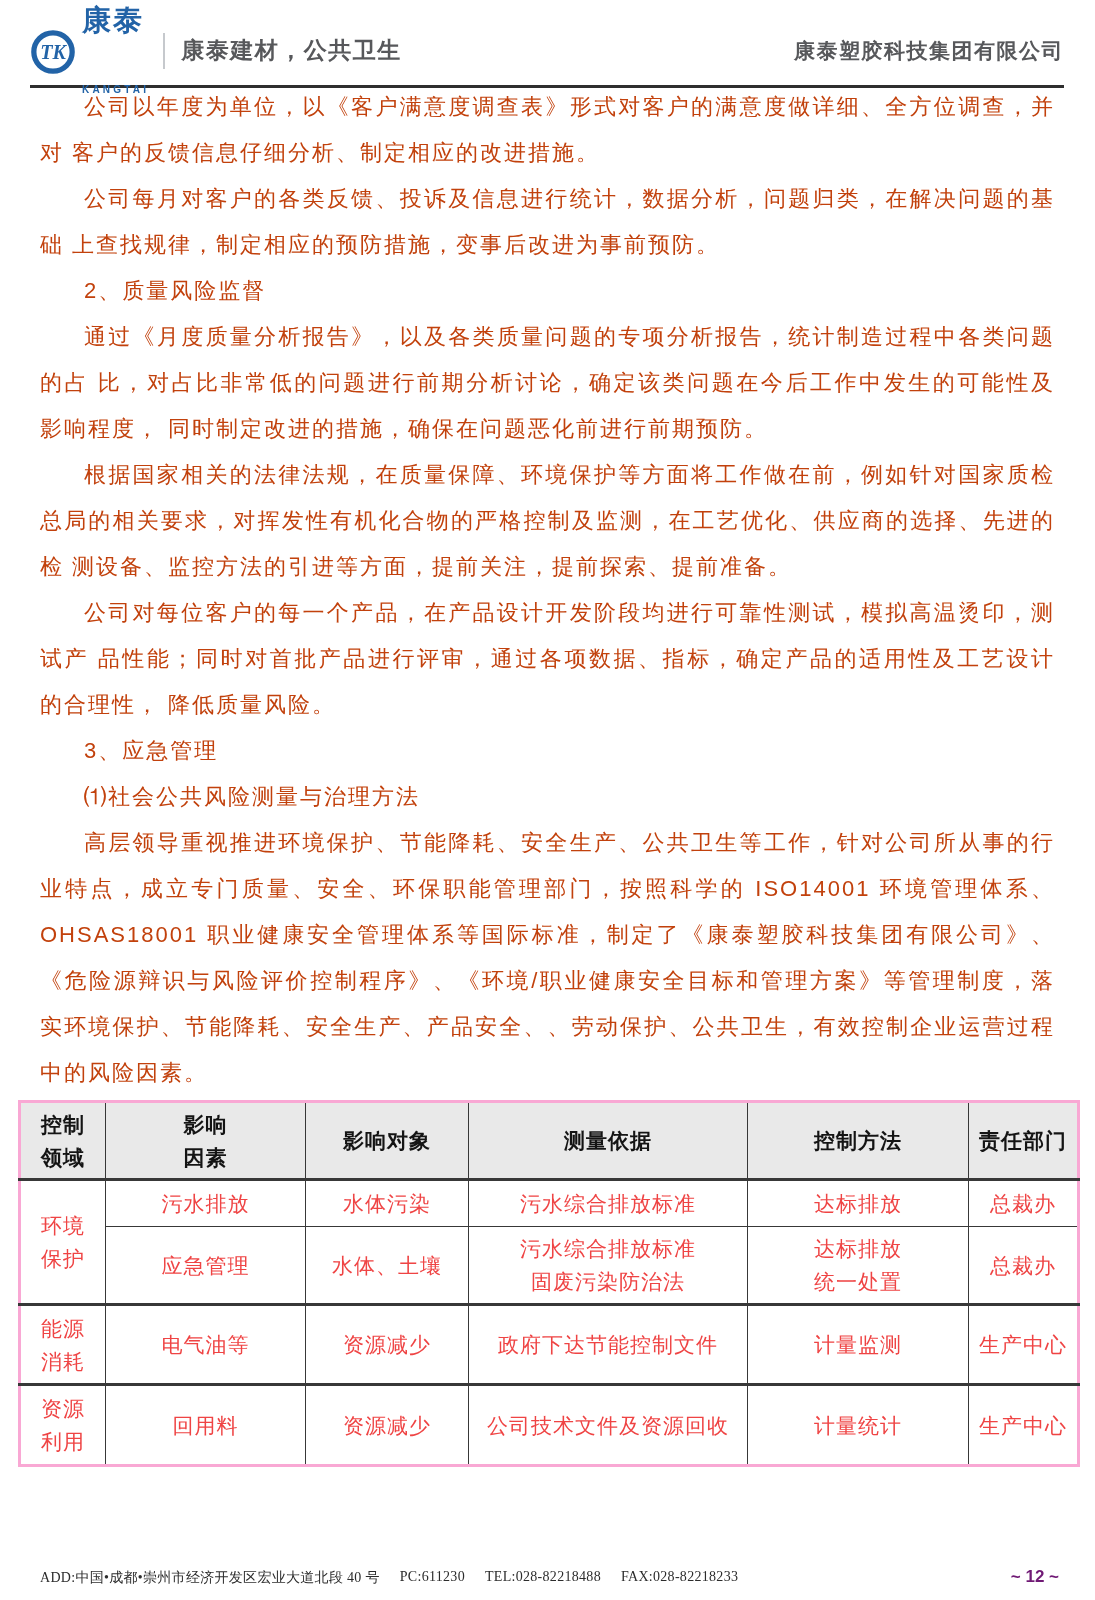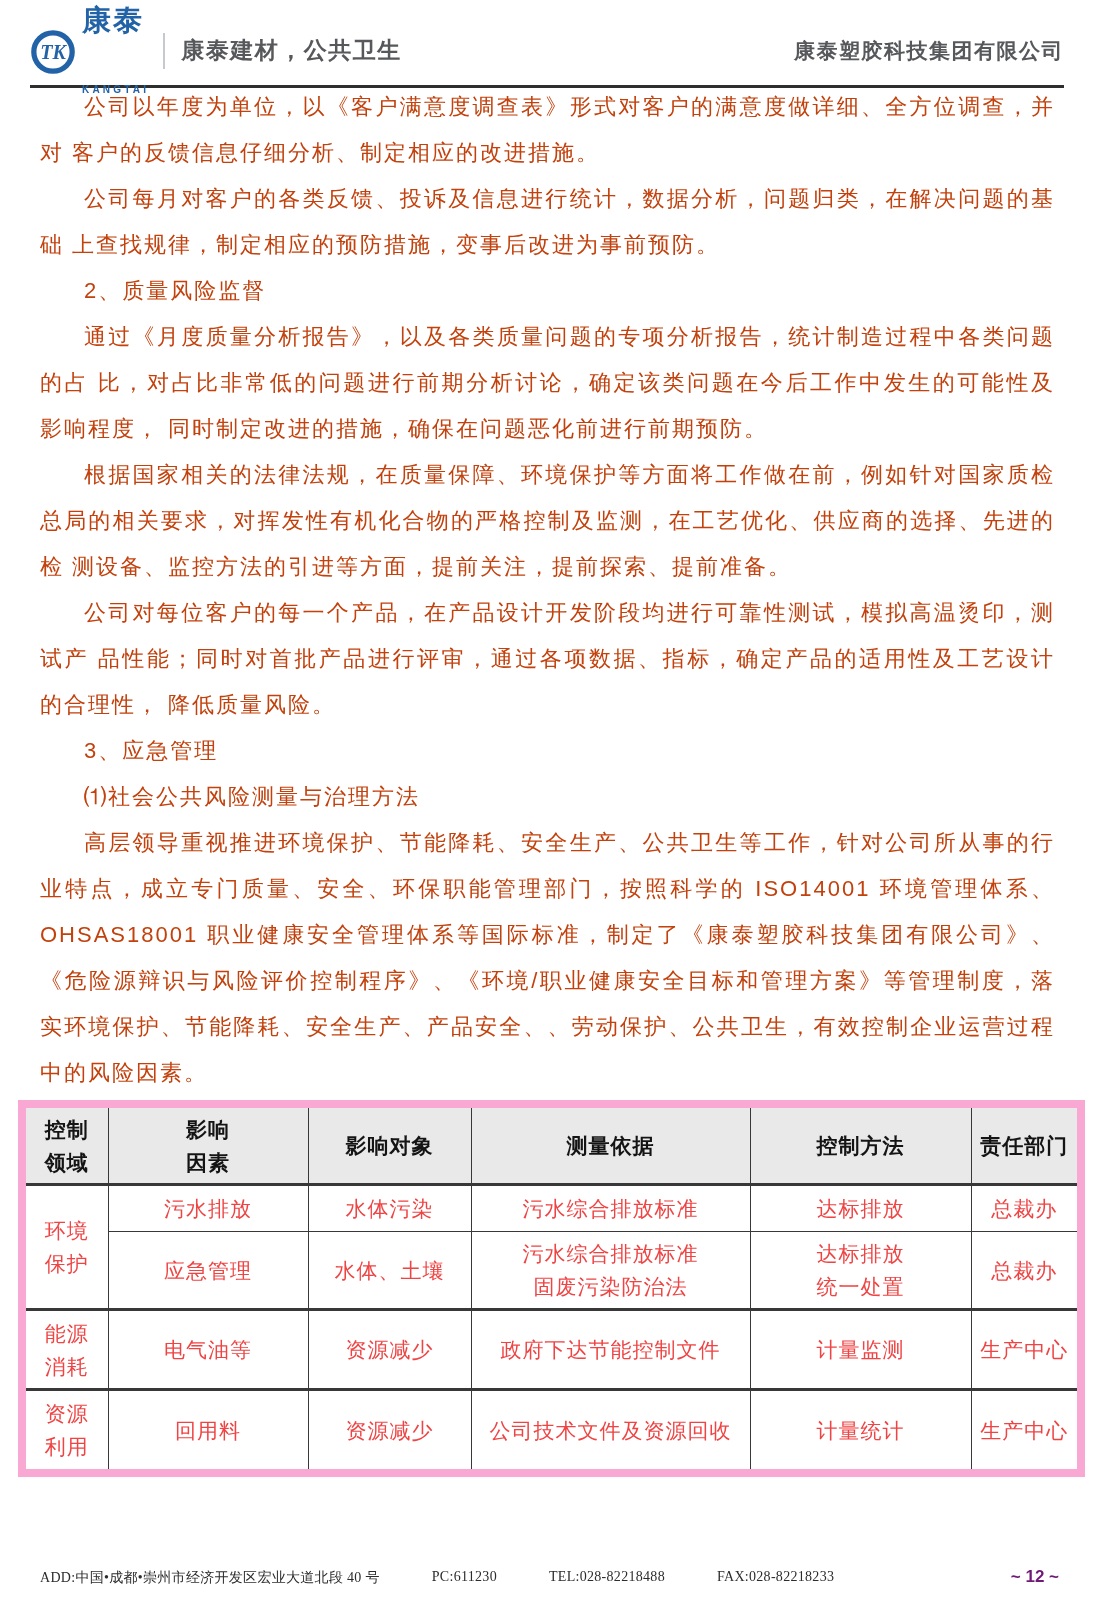--- a/index.html
+++ b/index.html
@@ -31,21 +31,21 @@
   }
 
   
   .table-title {
     margin:3px 0 0 0; text-align:center;
     font-size:23px; font-weight:bold; color:#151515; letter-spacing:1px; line-height:32px;
   }
   table.risk {
     border-collapse:collapse; table-layout:fixed;
     width:1059px; margin-left:-22px; margin-top:4px;
-    border:8px solid #f9a8d4;
+    border:3px solid #f9a8d4;
   }
   table.risk col.c1 { width:86px; }  table.risk col.c2 { width:200px; }
   table.risk col.c3 { width:163px; } table.risk col.c4 { width:279px; }
   table.risk col.c5 { width:221px; } table.risk col.c6 { width:110px; }
   table.risk th, table.risk td {
     border:1px solid #383838; text-align:center; vertical-align:middle;
     white-space:pre-line; padding:2px 4px; letter-spacing:1px;
   }
   table.risk thead th {
     background:#e9e9e9; font-size:21px; font-weight:bold; color:#141414;
@@ -57,21 +57,21 @@
   tr.r3 td { height:73px; }
   tr.r4 td { height:74px; }
   tr.section td { border-top:3px solid #383838; }
 
   
   .footer {
     position:absolute; left:40px; right:36px; bottom:13px;
     display:flex; align-items:baseline;
     font-family:"Liberation Serif", serif; color:#2c2c2c;
   }
-  .footer-info { display:flex; gap:52px; font-size:14px; letter-spacing:0.3px; }
+  .footer-info { display:flex; gap:20px; font-size:14px; letter-spacing:0.3px; }
   .page-num { margin-left:auto; font-size:17px; font-weight:bold; color:#701a75;
               font-family:"Liberation Sans", sans-serif; }
 </style>
 </head>
 <body>
 
 <div class="header">
   <div class="logo-group">
     <svg class="logo-circle" viewBox="0 0 48 48">
       <circle cx="24" cy="24" r="20" fill="none" stroke="#2263a7" stroke-width="5.5"></circle>

